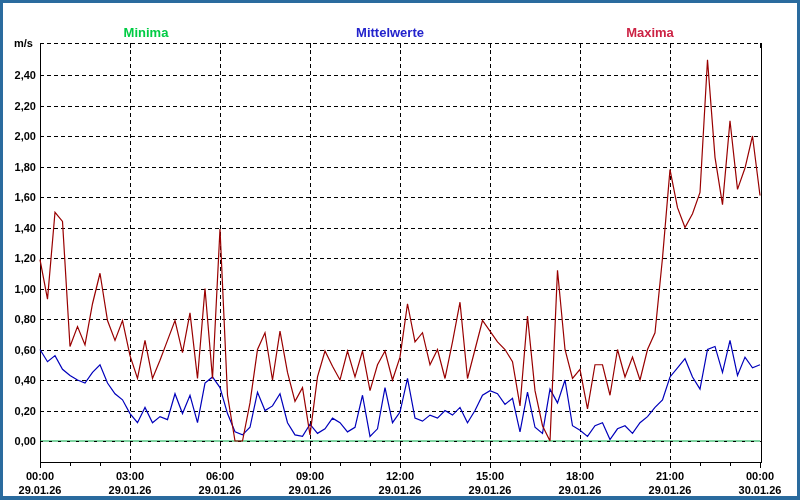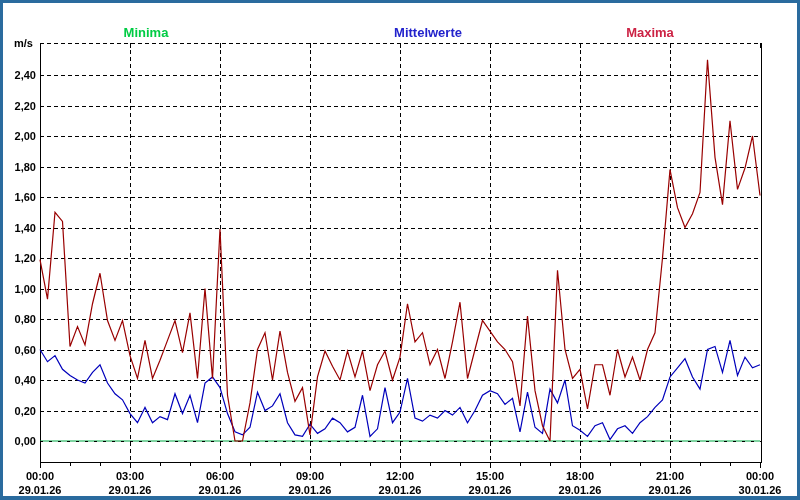--- a/index.html
+++ b/index.html
@@ -112,17 +112,17 @@
       <text x="670" y="494" text-anchor="middle" class="tick">29.01.26</text>
       <text x="760" y="480" text-anchor="middle" class="tick">00:00</text>
       <text x="760" y="494" text-anchor="middle" class="tick">30.01.26</text>
       <polyline points="40,441 47.5,441 55,441 62.5,441 70,441 77.5,441 85,441 92.5,441 100,441 107.5,441 115,441 122.5,441 130,441 137.5,441 145,441 152.5,441 160,441 167.5,441 175,441 182.5,441 190,441 197.5,441 205,441 212.5,441 220,441 227.5,441 235,441 242.5,441 250,441 257.5,441 265,441 272.5,441 280,441 287.5,441 295,441 302.5,441 310,441 317.5,441 325,441 332.5,441 340,441 347.5,441 355,441 362.5,441 370,441 377.5,441 385,441 392.5,441 400,441 407.5,441 415,441 422.5,441 430,441 437.5,441 445,441 452.5,441 460,441 467.5,441 475,441 482.5,441 490,441 497.5,441 505,441 512.5,441 520,441 527.5,441 535,441 542.5,441 550,441 557.5,441 565,441 572.5,441 580,441 587.5,441 595,441 602.5,441 610,441 617.5,441 625,441 632.5,441 640,441 647.5,441 655,441 662.5,441 670,441 677.5,441 685,441 692.5,441 700,441 707.5,441 715,441 722.5,441 730,441 737.5,441 745,441 752.5,441 760,441" fill="none" stroke="#00AA44" stroke-width="1.2"></polyline>
       <line x1="40" y1="441.5" x2="761" y2="441.5" stroke="#000" stroke-width="1" stroke-dasharray="3 6" shape-rendering="crispEdges"></line>
       <polyline points="40,349.5 47.5,361.7 55,355.6 62.5,369.325 70,375.425 77.5,380 85,383.05 92.5,372.375 100,364.75 107.5,383.05 115,393.725 122.5,399.825 130,413.55 137.5,422.7 145,407.45 152.5,422.7 160,416.6 167.5,419.65 175,393.725 182.5,413.55 190,395.25 197.5,422.7 205,383.05 212.5,376.95 220,387.625 227.5,413.55 235,431.85 242.5,434.9 250,427.275 257.5,392.2 265,410.5 272.5,405.925 280,393.725 287.5,422.7 295,434.9 302.5,436.425 310,424.225 317.5,433.375 325,428.8 332.5,418.125 340,422.7 347.5,431.85 355,427.275 362.5,395.25 370,436.425 377.5,428.8 385,387.625 392.5,422.7 400,412.025 407.5,378.475 415,418.125 422.5,421.175 430,415.075 437.5,418.125 445,410.5 452.5,415.075 460,407.45 467.5,422.7 475,410.5 482.5,395.25 490,390.675 497.5,393.725 505,404.4 512.5,398.3 520,431.85 527.5,392.2 535,427.275 542.5,433.375 550,389.15 557.5,402.875 565,380 572.5,425.75 580,430.325 587.5,436.425 595,425.75 602.5,422.7 610,439.475 617.5,428.8 625,425.75 632.5,433.375 640,422.7 647.5,416.6 655,407.45 662.5,399.825 670,376.95 677.5,367.8 685,358.65 692.5,376.95 700,389.15 707.5,349.5 715,346.45 722.5,372.375 730,340.35 737.5,375.425 745,357.125 752.5,367.8 760,364.75" fill="none" stroke="#0000BB" stroke-width="1.2"></polyline>
       <polyline points="40,259.525 47.5,299.17499999999995 55,212.25 62.5,221.4 70,346.45 77.5,326.625 85,344.925 92.5,303.75 100,273.25 107.5,320.525 115,340.35 122.5,320.525 130,355.6 137.5,378.475 145,340.35 152.5,378.475 160,360.175 167.5,340.35 175,320.525 182.5,352.55 190,312.9 197.5,378.475 205,288.5 212.5,378.475 220,229.025 227.5,395.25 235,441 242.5,441 250,402.875 257.5,349.5 265,332.725 272.5,380 280,331.2 287.5,372.375 295,401.35 302.5,387.625 310,434.9 317.5,376.95 325,351.025 332.5,366.275 340,380 347.5,351.025 355,376.95 362.5,351.025 370,390.675 377.5,364.75 385,351.025 392.5,380 400,357.125 407.5,303.75 415,341.875 422.5,332.725 430,364.75 437.5,349.5 445,378.475 452.5,341.875 460,302.225 467.5,378.475 475,349.5 482.5,320.525 490,331.2 497.5,341.875 505,349.5 512.5,361.7 520,405.925 527.5,315.95 535,390.675 542.5,425.75 550,441 557.5,270.2 565,349.5 572.5,378.475 580,369.325 587.5,408.975 595,364.75 602.5,364.75 610,395.25 617.5,349.5 625,376.95 632.5,357.125 640,380 647.5,349.5 655,332.725 662.5,258 670,169.55 677.5,207.67499999999998 685,227.5 692.5,213.775 700,192.425 707.5,59.75 715,157.34999999999997 722.5,204.625 730,120.75 737.5,189.375 745,168.02499999999998 752.5,136 760,195.475" fill="none" stroke="#990000" stroke-width="1.2"></polyline>
     </svg>
   <div class="legend">
     <span class="legend-item" style="color: rgb(0, 204, 68);">Minima</span>
-    <span class="legend-item" style="color: rgb(34, 34, 204); margin-left: 38px;">Mittelwerte</span>
+    <span class="legend-item" style="color: rgb(34, 34, 204);">Mittelwerte</span>
     <span class="legend-item" style="color: rgb(204, 34, 68);">Maxima</span>
   </div>
   <div class="win-border" style="border-color: rgb(42, 107, 158);"></div>
 </div>
 
 </body></html>

